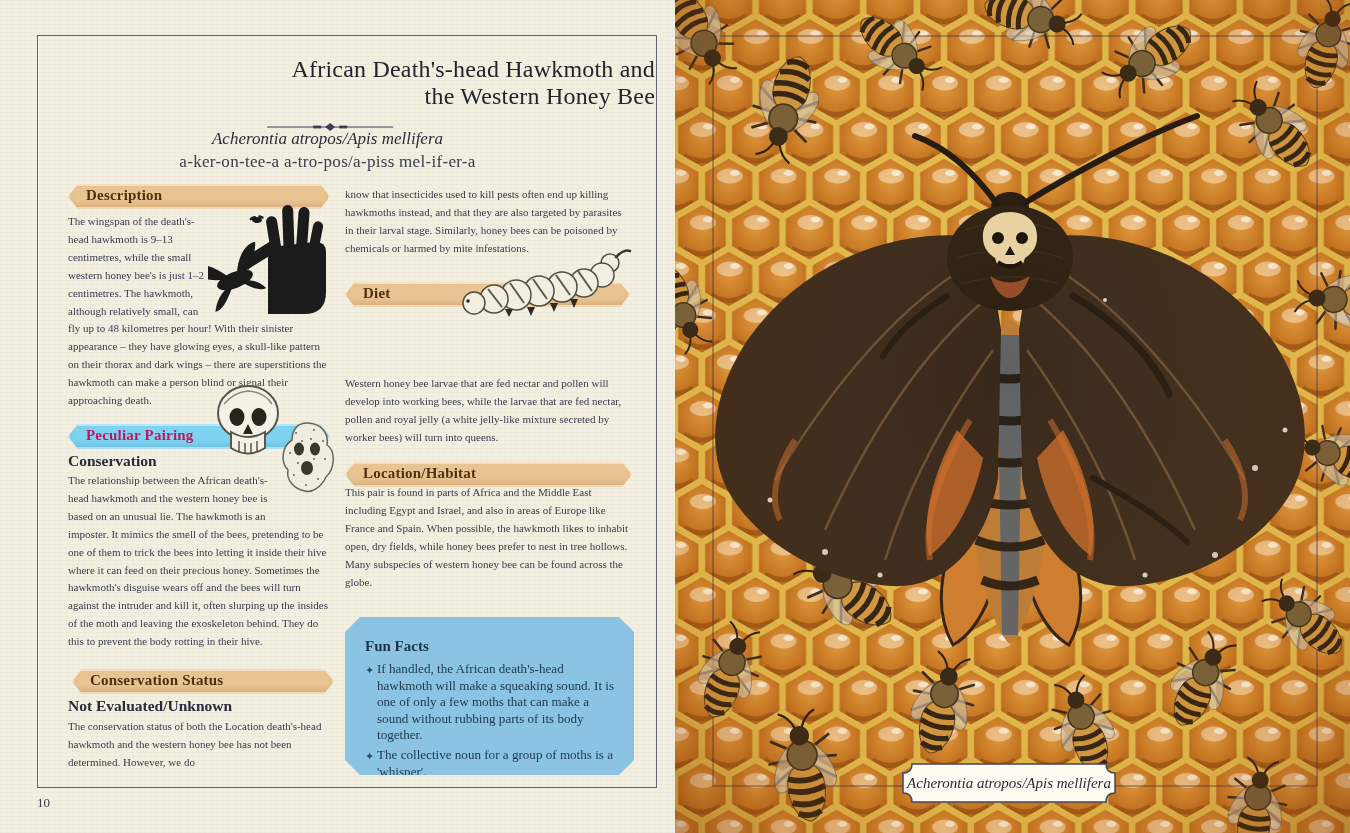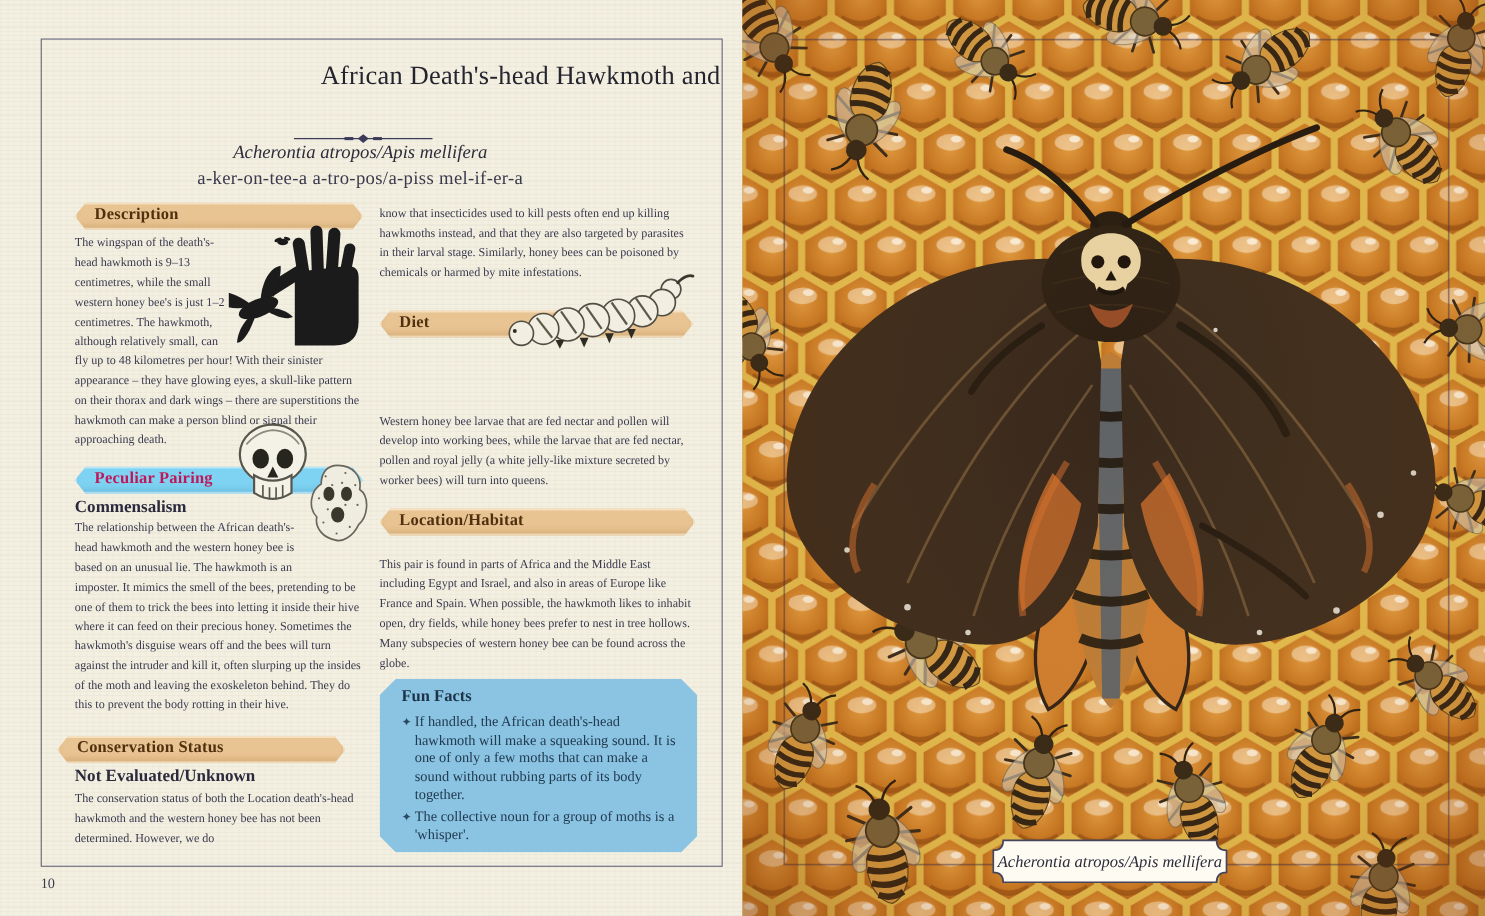--- a/index.html
+++ b/index.html
@@ -23,21 +23,21 @@
           clip-path:polygon(0 50%, 10px 0, calc(100% - 10px) 0, 100% 50%, calc(100% - 10px) 100%, 10px 100%);}
   .banner.tan{background:#e9c493;color:#50300e;
           box-shadow:inset 0 0 0 2px rgba(255,248,230,.55), inset 0 -4px 6px rgba(176,128,66,.35);}
   .banner.blue{background:#7fd3f2;color:#be185d;
           box-shadow:inset 0 0 0 2px rgba(240,252,255,.5), inset 0 -4px 6px rgba(40,120,160,.25);}
   .para{position:absolute;font-size:11px;line-height:17.9px;color:#3a3a4e;text-align:left;}
   .subhead{position:absolute;font-weight:bold;font-size:15.5px;color:#2a2a3c;}
   .spacer{float:right;}
   .art{position:absolute;z-index:3;}
   .funbox{position:absolute;left:345px;top:617px;width:289px;height:158px;box-sizing:border-box;
-          background:#8ac4e2;padding:8px 16px 0 20px;color:#1d3347;
+          background:#8ac4e2;padding:21px 16px 0 20px;color:#1d3347;
           clip-path:polygon(15px 0, calc(100% - 15px) 0, 100% 15px, 100% calc(100% - 15px),
                     calc(100% - 15px) 100%, 15px 100%, 0 calc(100% - 15px), 0 15px);}
   .funbox .fhead{font-weight:bold;font-size:15px;margin:0 0 6px;}
   .fitem{display:flex;font-size:13.1px;line-height:16.6px;color:#223a50;margin-bottom:3px;}
   .fitem .bullet{flex:0 0 12px;color:#2c4a62;font-size:11px;padding-top:1px;}
   .pagenum{position:absolute;left:37px;width:618px;top:795px;text-align:left;
            font-size:13px;color:#3a3a4c;}
   
   .page-right{position:relative;width:675px;height:833px;background:#d9a93f;}
   .page-right svg{display:block;}
@@ -45,20 +45,21 @@
 </head>
 <body>
 
 <div class="spread">
 
   <div class="page-left">
     <div class="frame"></div>
 
     <div class="title">
       <div>African Death's-head Hawkmoth and</div>
+      <div>the Western Honey Bee</div>
     </div>
 
     <div class="divider">
       <svg width="130" height="10" viewBox="0 0 130 10">
         <line x1="2" y1="5" x2="128" y2="5" stroke="#3c3c5a" stroke-width="1.2"></line>
         <polygon points="65,1 70,5 65,9 60,5" fill="#3c3c5a"></polygon>
         <rect x="48" y="3.6" width="8" height="2.8" fill="#3c3c5a"></rect>
         <rect x="74" y="3.6" width="8" height="2.8" fill="#3c3c5a"></rect>
       </svg>
     </div>
@@ -132,27 +133,27 @@
             <circle cx="20" cy="44" r="1"></circle>
             <circle cx="33" cy="20" r="1"></circle>
         </g>
         <ellipse cx="21" cy="30" rx="5" ry="6.5" fill="#3a372c"></ellipse>
         <ellipse cx="37" cy="30" rx="5" ry="6.5" fill="#3a372c"></ellipse>
         <ellipse cx="29" cy="49" rx="6" ry="7" fill="#3a372c"></ellipse>
       </svg>
     </div>
 
     <div class="banner blue" style="left:68px;top:424px;width:262px;z-index:1;">Peculiar Pairing</div>
-    <div class="subhead" style="left:68px;top:452px;">Commensalism</div>
+    <div class="subhead" style="left:68px;top:452px;">Conservation</div>
     <div class="para" style="left:68px;top:472px;width:263px;">
       <span class="spacer" style="width:55px;height:40px;"></span>
       <span>The relationship between the African death's-head hawkmoth and the western honey bee is based on an unusual lie. The hawkmoth is an imposter. It mimics the smell of the bees, pretending to be one of them to trick the bees into letting it inside their hive where it can feed on their precious honey. Sometimes the hawkmoth's disguise wears off and the bees will turn against the intruder and kill it, often slurping up the insides of the moth and leaving the exoskeleton behind. They do this to prevent the body rotting in their hive.</span>
     </div>
 
-    <div class="banner tan" style="left:52px;top:669px;width:262px;">Conservation Status</div>
+    <div class="banner tan" style="left:72px;top:669px;width:262px;">Conservation Status</div>
     <div class="subhead" style="left:68px;top:697px;">Not Evaluated/Unknown</div>
     <div class="para" style="left:68px;top:718px;width:262px;">The conservation status of both the Location death's-head hawkmoth and the western honey bee has not been determined. However, we do</div>
 
     <div class="para" style="left:345px;top:186px;width:284px;">know that insecticides used to kill pests often end up killing hawkmoths instead, and that they are also targeted by parasites in their larval stage. Similarly, honey bees can be poisoned by chemicals or harmed by mite infestations.</div>
 
     <div class="art" style="left:450px;top:247px;">
       <svg width="185" height="72" viewBox="0 0 185 72">
         <g fill="#f2efe2" stroke="#514e44" stroke-width="1.5">
           <circle cx="160" cy="16" r="9"></circle>
           <circle cx="152" cy="28" r="12"></circle>
@@ -178,21 +179,21 @@
             <path d="M120,52 l4,9 4,-9 Z"></path>
           <circle cx="18" cy="54" r="1.8"></circle>
         </g>
       </svg>
     </div>
 
     <div class="banner tan" style="left:345px;top:282px;width:285px;">Diet</div>
     <div class="para" style="left:345px;top:375px;width:284px;">Western honey bee larvae that are fed nectar and pollen will develop into working bees, while the larvae that are fed nectar, pollen and royal jelly (a white jelly-like mixture secreted by worker bees) will turn into queens.</div>
 
     <div class="banner tan" style="left:345px;top:462px;width:287px;">Location/Habitat</div>
-    <div class="para" style="left:345px;top:505px;width:284px;">This pair is found in parts of Africa and the Middle East including Egypt and Israel, and also in areas of Europe like France and Spain. When possible, the hawkmoth likes to inhabit open, dry fields, while honey bees prefer to nest in tree hollows. Many subspecies of western honey bee can be found across the globe.</div>
+    <div class="para" style="left:345px;top:484px;width:284px;">This pair is found in parts of Africa and the Middle East including Egypt and Israel, and also in areas of Europe like France and Spain. When possible, the hawkmoth likes to inhabit open, dry fields, while honey bees prefer to nest in tree hollows. Many subspecies of western honey bee can be found across the globe.</div>
 
     <div class="funbox">
       <p class="fhead">Fun Facts</p>
       <div class="fitem">
         <span class="bullet">✦</span>
         <span>If handled, the African death's-head hawkmoth will make a squeaking sound. It is one of only a few moths that can make a sound without rubbing parts of its body together.</span>
       </div>
       <div class="fitem">
         <span class="bullet">✦</span>
         <span>The collective noun for a group of moths is a 'whisper'.</span>

